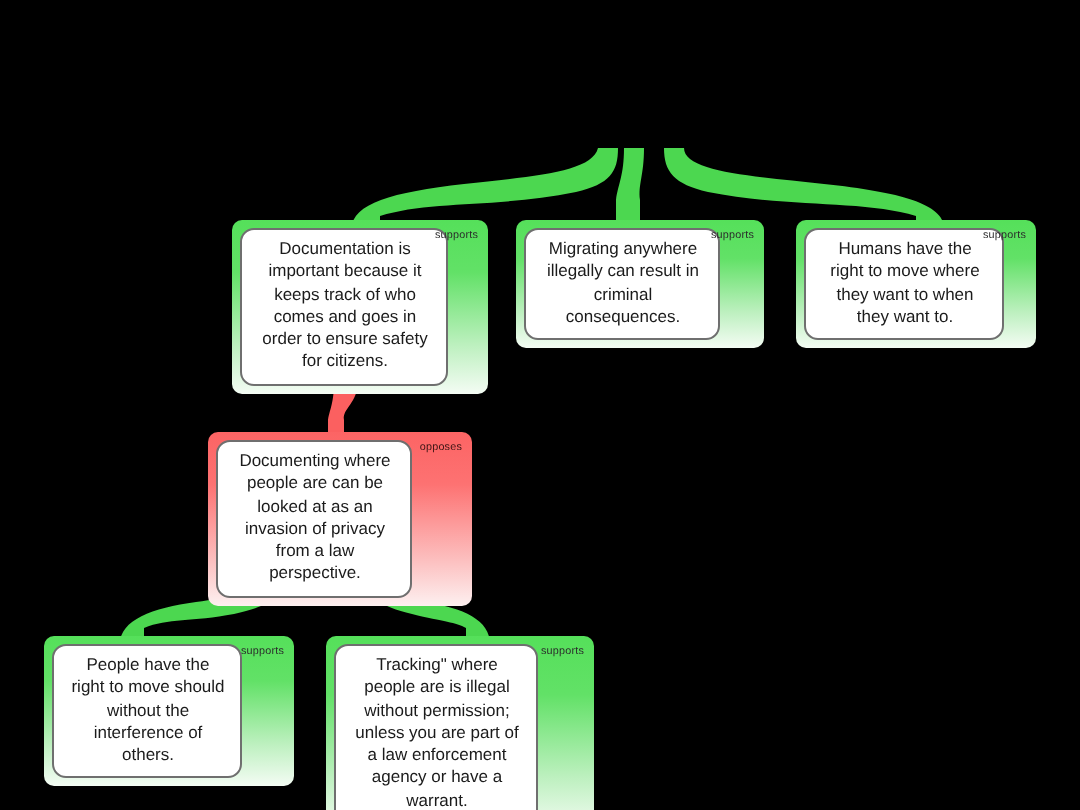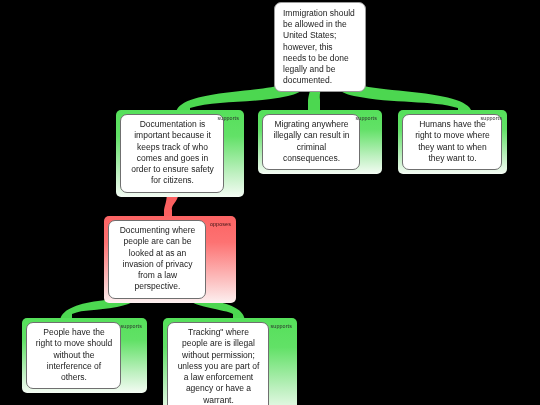--- a/index.html
+++ b/index.html
@@ -118,45 +118,40 @@
 
     <path fill="#4cd750" d="M183,287
              C183,299 190,303 206,307
              C222,311 228,311 233,314
              L233,322
              L245,322
              C245,310 232,304 212,301
              C192,298 194,296 193,287 Z"></path>
   </svg>
 
-  <div class="node" style="left:274px;top:2px;width:92px;">
-    <div class="root-card">
-      <span>Immigration should be allowed in the United States; however, this needs to be done legally and be documented.</span>
-    </div>
-  </div>
 
   <div class="node" style="left:116px;top:110px;width:128px;">
     <div class="reason supports">
       <div class="claim" style="--cw:104px;">
         <span>Documentation is important because it keeps track of who comes and goes in order to ensure safety for citizens.</span>
       </div>
       <span class="badge">supports</span>
     </div>
   </div>
 
   <div class="node" style="left:258px;top:110px;width:124px;border-radius:13px;">
     <div class="reason supports">
       <div class="claim" style="--cw:98px;">
         <span>Migrating anywhere illegally can result in criminal consequences.</span>
       </div>
       <span class="badge">supports</span>
     </div>
   </div>
 
-  <div class="node" style="left:398px;top:110px;width:109px;">
+  <div class="node" style="left:398px;top:110px;width:120px;">
     <div class="reason supports">
       <div class="claim" style="--cw:100px;">
         <span>Humans have the right to move where they want to when they want to.</span>
       </div>
       <span class="badge">supports</span>
     </div>
   </div>
 
   <div class="node" style="left:104px;top:216px;width:132px;">
     <div class="reason opposes">

